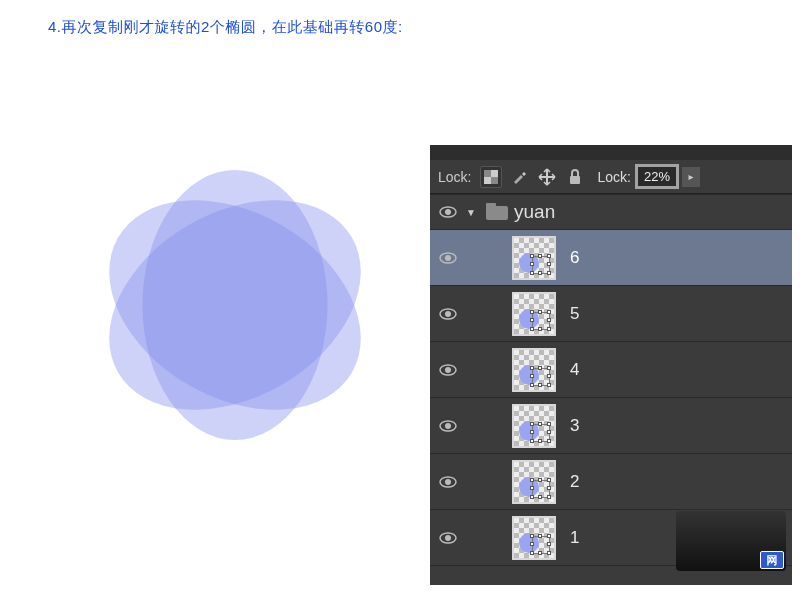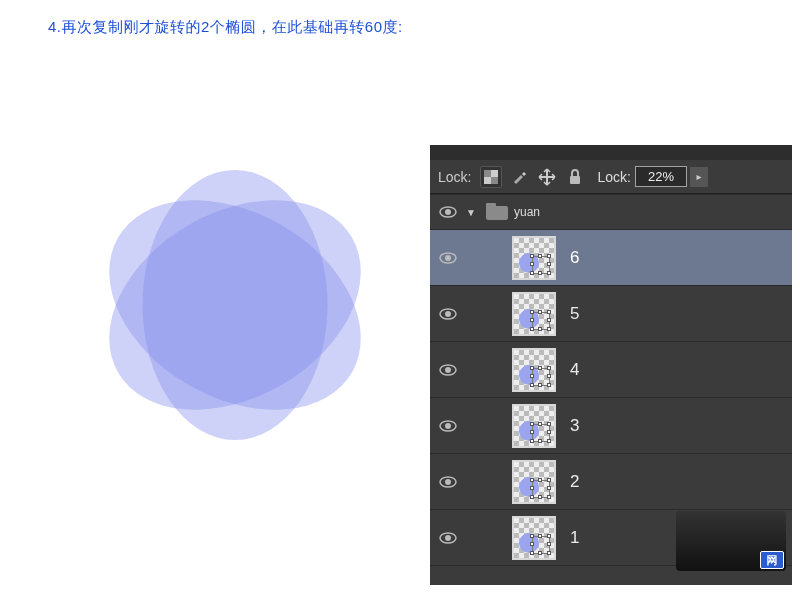--- a/index.html
+++ b/index.html
@@ -7,31 +7,31 @@
   .instruction { position: absolute; top: 18px; left: 12px; font-size: 15px; color: #1d4ed8; letter-spacing: 0.5px; margin-left: 36px; }
   .canvas-area { position: absolute; left: 70px; top: 140px; width: 330px; height: 330px; }
   .ellipse { position: absolute; left: 50%; top: 50%; width: 185px; height: 270px; border-radius: 50%; background: rgba(133,143,235,0.22); transform-origin: center center; }
   .panel { position: absolute; left: 430px; top: 145px; width: 362px; height: 440px; background: #3b3b3b; }
   .topbar { height: 15px; background: #2d2d2d; }
   .lockrow { display: flex; align-items: center; height: 34px; padding: 0 8px; color: #ddd; font-size: 14px; border-bottom: 1px solid #222; }
   .lockrow .lbl { margin-right: 6px; color: #ccc; }
   .lockrow .slot { width: 22px; height: 22px; margin: 0 3px; display: flex; align-items: center; justify-content: center; background: #333; border: 1px solid #555; border-radius: 2px; color: #aaa; }
   .lockrow .slot.plain { background: transparent; border: none; }
   .lockrow .fill-lbl { margin-left: 8px; margin-right: 4px; color: #ddd; }
-  .lockrow .fill-val { background: #2a2a2a; padding: 2px 12px; font-size: 13px; color: #eee; border: 1px solid #a3a3a3; max-width: 52px; }
+  .lockrow .fill-val { background: #2a2a2a; padding: 2px 6px; font-size: 13px; color: #eee; border: 3px solid #a3a3a3; max-width: 52px; }
   .lockrow .dd { width: 18px; height: 20px; margin-left: 3px; background: #555; display:flex; align-items:center; justify-content:center; color:#ccc; font-size:10px; }
   .layers { padding-top: 0; }
   .grouprow { display: flex; align-items: center; height: 36px; border-top: 1px solid #2a2a2a; border-bottom: 1px solid #2a2a2a; }
   .eye { width: 36px; text-align: center; color: #bbb; font-size: 14px; }
   .eye svg { display:block; margin:0 auto; }
   .tw { width: 14px; color: #ccc; font-size: 10px; }
   .folder { width: 22px; height: 16px; margin: 0 6px; position: relative; }
   .folder::before { content:""; position:absolute; left:0; top:2px; width:22px; height:14px; background:#8a8a8a; border-radius:2px; }
   .folder::after { content:""; position:absolute; left:0; top:-1px; width:10px; height:5px; background:#8a8a8a; border-radius:1px 1px 0 0; }
-  .gname { color: #ddd; font-size: 12px; }
+  .gname { color: #ddd; font-size: 19px; }
   .layerrow { display: flex; align-items: center; height: 56px; border-bottom: 1px solid #2a2a2a; }
   .layerrow.sel { background: #6d7991; }
   .indent { width: 46px; }
   .thumb { width: 44px; height: 44px; border: 2px solid #d8d8d8; position: relative; background-image:
       linear-gradient(45deg,#bbb 25%,transparent 25%),linear-gradient(-45deg,#bbb 25%,transparent 25%),
       linear-gradient(45deg,transparent 75%,#bbb 75%),linear-gradient(-45deg,transparent 75%,#bbb 75%);
     background-size: 10px 10px; background-position: 0 0,0 5px,5px -5px,-5px 0; background-color:#eee;
   }
   .thumb .dot { position:absolute; left:5px; bottom:5px; width:20px; height:20px; border-radius:50%; background:#9aa4ef; }
   .thumb .corner { position:absolute; right:-2px; top:-2px; width:18px; height:12px; border:2px solid #d8d8d8; border-left:none; border-bottom:none; }

